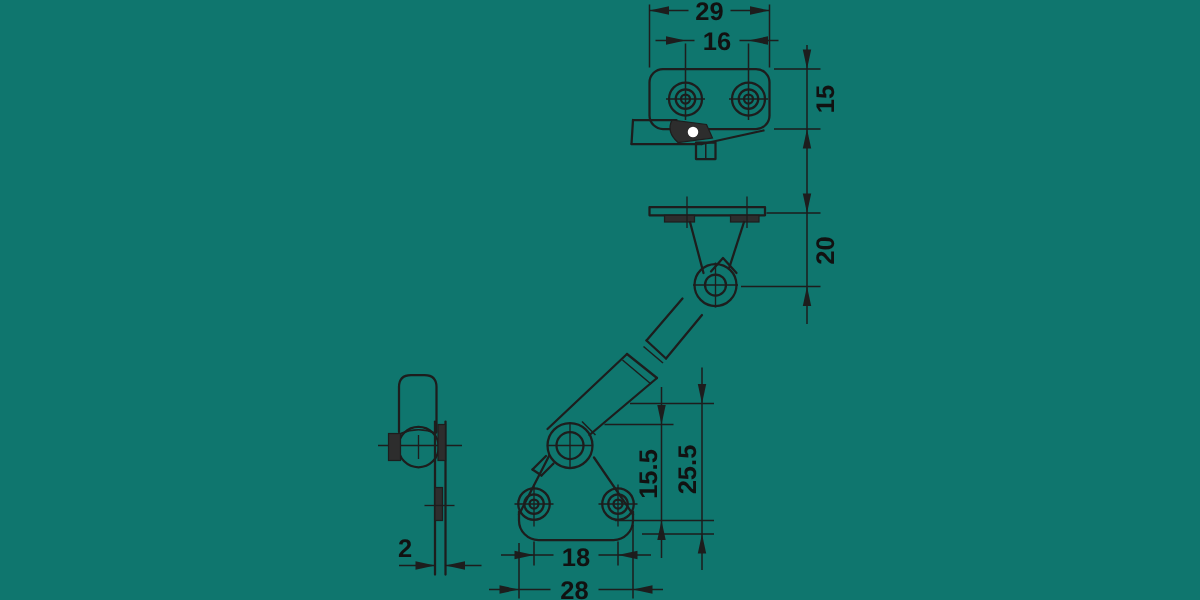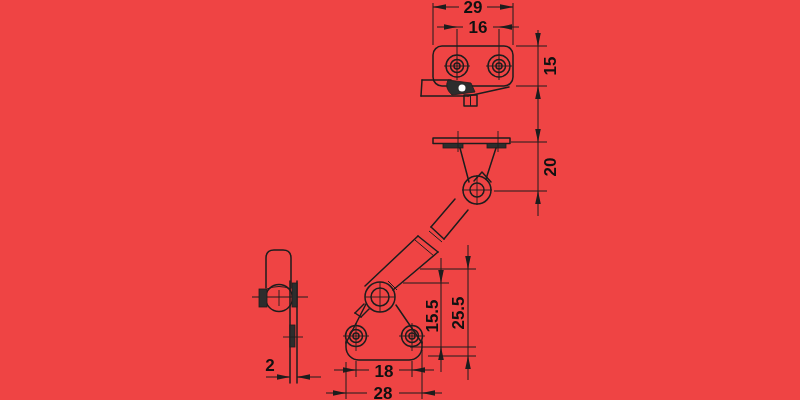--- a/index.html
+++ b/index.html
@@ -1,16 +1,16 @@
 <!DOCTYPE html>
 <html><head>
 <meta charset="utf-8">
 <style>
   html,body{margin:0;padding:0;background:#fff;}
-  #stage{width:800px;height:400px;position:relative;background:#ef4444;overflow:hidden;}
+  #stage{width:800px;height:400px;position:relative;background:#0f766e;overflow:hidden;}
   svg{display:block;}
   .outline{fill:none;stroke:#1d1d1d;stroke-width:1.5;stroke-linecap:round;stroke-linejoin:round;}
   .thin{fill:none;stroke:#1d1d1d;stroke-width:1;stroke-linecap:butt;}
   .cross{fill:none;stroke:#1d1d1d;stroke-width:0.9;}
   .darkfill{fill:#2d2d2d;stroke:#1d1d1d;stroke-width:0.8;}
   .arrow{fill:#1d1d1d;stroke:none;}
   .dimtext{font-family:"Liberation Sans","DejaVu Sans",sans-serif;font-weight:700;
            font-size:17px;fill:#111;}
 </style>
 </head>

